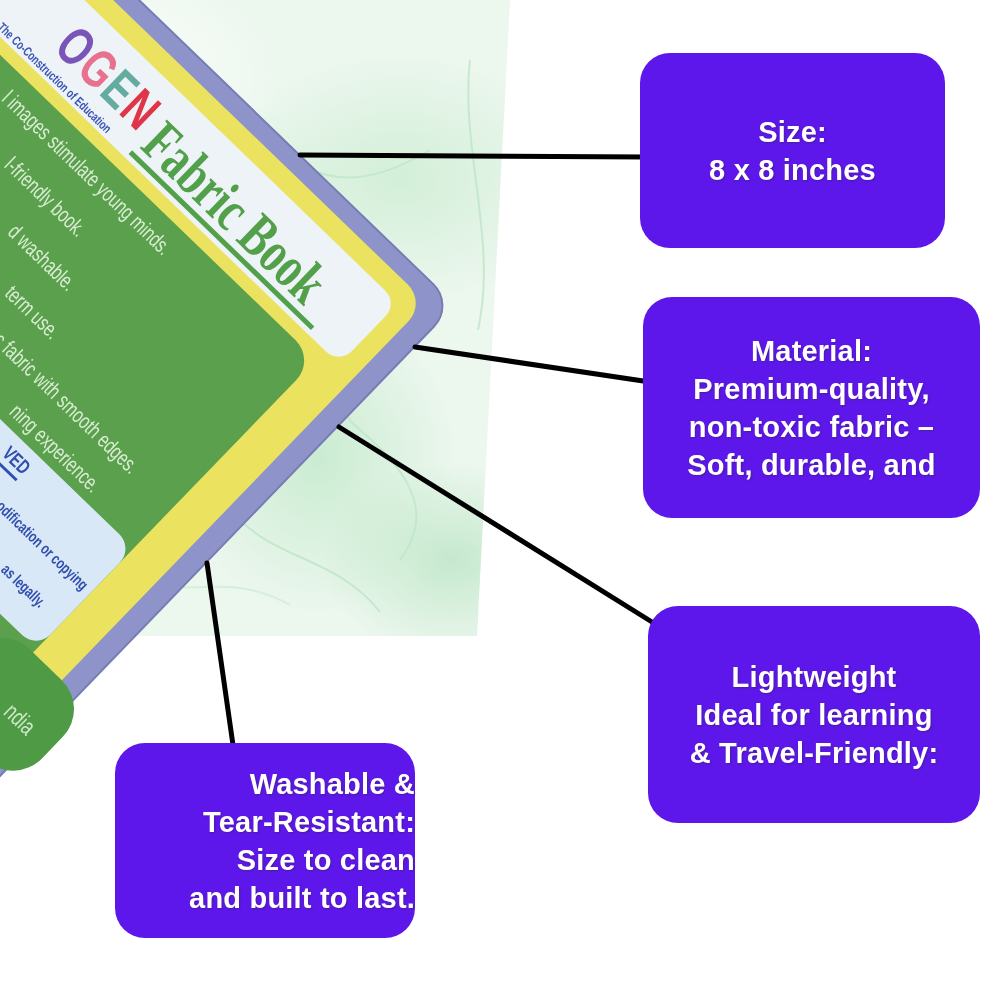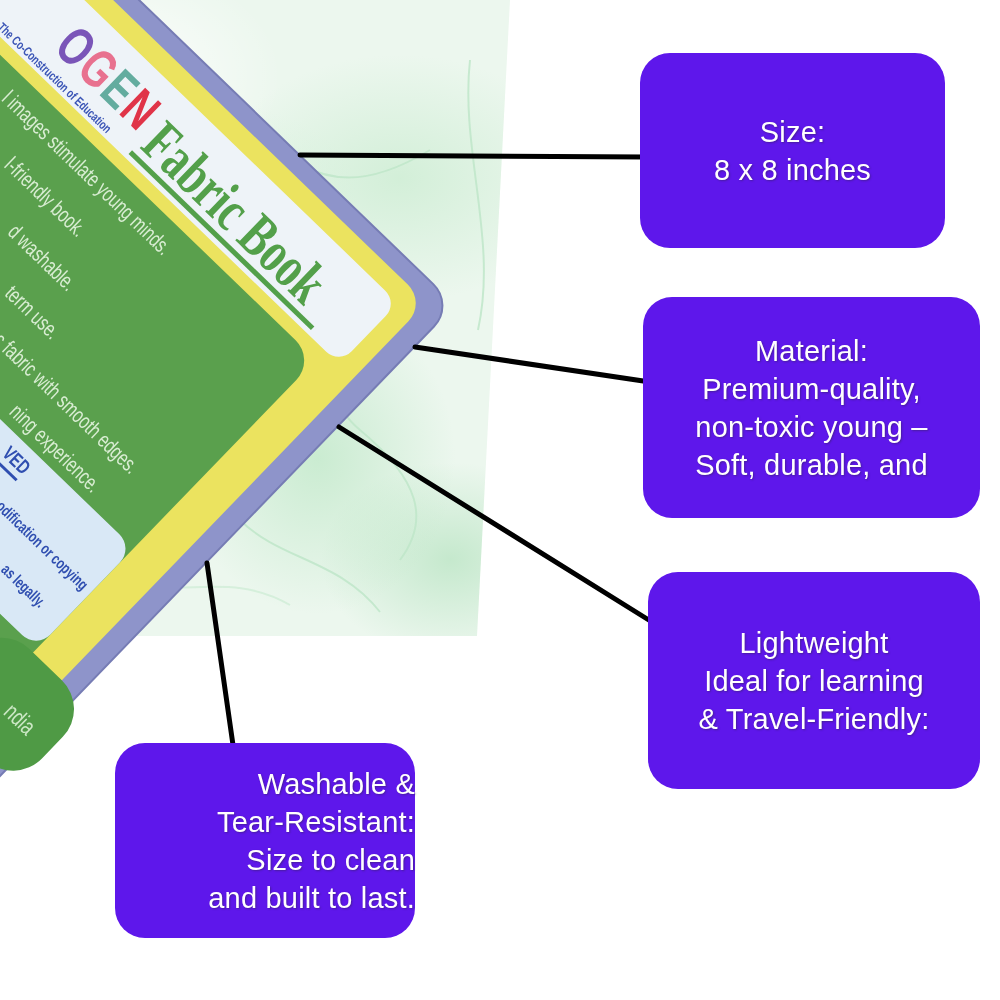--- a/index.html
+++ b/index.html
@@ -31,27 +31,27 @@
   .feat{font-family:"Liberation Sans",sans-serif;font-size:22px;fill:#d9edd3;}
   .legal-big{font-family:"Liberation Sans",sans-serif;font-weight:bold;font-size:20px;fill:#2f4eb0;}
   .legal{font-family:"Liberation Sans",sans-serif;font-weight:bold;font-size:16px;fill:#2f4eb0;}
   .madein{font-family:"Liberation Sans",sans-serif;font-size:24px;fill:#cde8c6;}
 
   
   .callout{
     position:absolute;z-index:3;
     background:#5E17EB;border-radius:30px;
     display:flex;flex-direction:column;justify-content:center;align-items:center;
-    color:#ffffff;font-weight:normal;font-size:29px;line-height:38px;
+    color:#ffffff;font-weight:bold;font-size:29px;line-height:38px;
     text-align:center;letter-spacing:0.2px;
     text-shadow:1px 1px 2px rgba(40,40,40,0.4);
   }
   .callout-size{left:640px;top:53px;width:305px;height:195px;}
   .callout-material{left:643px;top:297px;width:337px;height:221px;border-radius:29px;}
-  .callout-travel{left:648px;top:572px;width:332px;height:217px;}
+  .callout-travel{left:648px;top:606px;width:332px;height:217px;}
   .callout-washable{left:115px;top:743px;width:300px;height:195px;align-items:flex-end;}
 </style>
 </head>
 <body>
 
 <div class="marble"></div>
 
 <svg class="scene" width="1000" height="1000" viewBox="0 0 1000 1000">
   <defs>
     <clipPath id="panelClip">
@@ -118,21 +118,21 @@
 </svg>
 
 <div class="callout callout-size">
   <div>Size:</div>
   <div>8 x 8 inches</div>
 </div>
 
 <div class="callout callout-material">
   <div>Material:</div>
   <div>Premium-quality,</div>
-  <div>non-toxic young –</div>
+  <div>non-toxic fabric –</div>
   <div>Soft, durable, and</div>
 </div>
 
 <div class="callout callout-travel">
   <div>Lightweight</div>
   <div>Ideal for learning</div>
   <div>&amp; Travel-Friendly:</div>
 </div>
 
 <div class="callout callout-washable">

